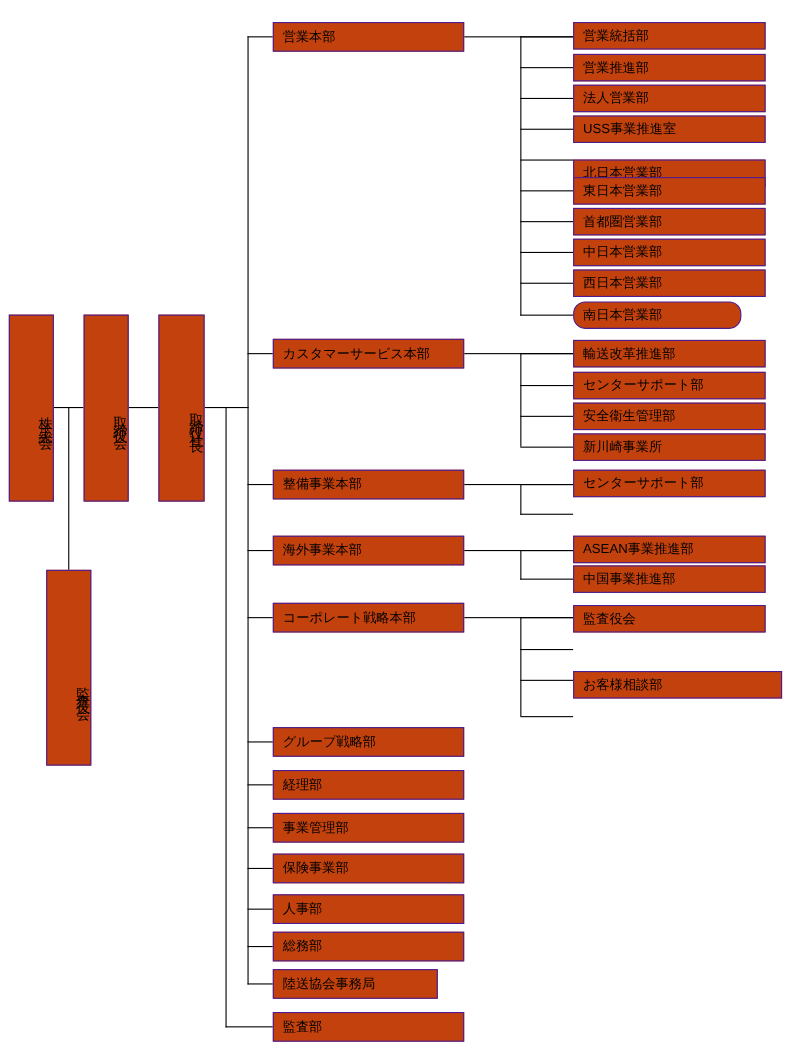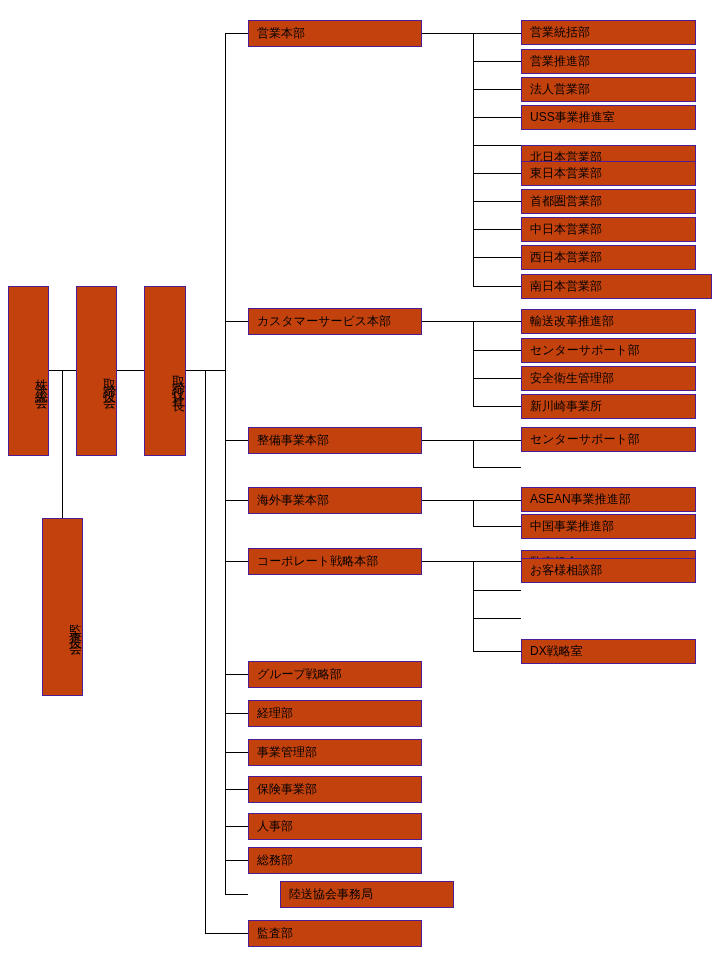--- a/index.html
+++ b/index.html
@@ -128,42 +128,41 @@
   <div class="box h" style="left:248px; top:427px; width:174px; height:27px;">整備事業本部</div>
   <div class="box h" style="left:248px; top:487px; width:174px; height:27px;">海外事業本部</div>
   <div class="box h" style="left:248px; top:548px; width:174px; height:27px;">コーポレート戦略本部</div>
 
   <div class="box h" style="left:248px; top:661px; width:174px; height:27px;">グループ戦略部</div>
   <div class="box h" style="left:248px; top:700px; width:174px; height:27px;">経理部</div>
   <div class="box h" style="left:248px; top:739px; width:174px; height:27px;">事業管理部</div>
   <div class="box h" style="left:248px; top:776px; width:174px; height:27px;">保険事業部</div>
   <div class="box h" style="left:248px; top:813px; width:174px; height:27px;">人事部</div>
   <div class="box h" style="left:248px; top:847px; width:174px; height:27px;">総務部</div>
-  <div class="box h" style="left:248px; top:881px; width:174px; height:27px;margin-left:32px;">陸送協会事務局</div>
+  <div class="box h" style="left:248px; top:881px; width:150px; height:27px;">陸送協会事務局</div>
 
   <div class="box h" style="left:248px; top:920px; width:174px; height:27px;">監査部</div>
 
   <div class="box h" style="left:521px; top:20px; width:175px; height:25px;">営業統括部</div>
   <div class="box h" style="left:521px; top:49px; width:175px; height:25px;">営業推進部</div>
   <div class="box h" style="left:521px; top:77px; width:175px; height:25px;">法人営業部</div>
   <div class="box h" style="left:521px; top:105px; width:175px; height:25px;">USS事業推進室</div>
   <div class="box h" style="left:521px; top:145px; width:175px; height:25px;text-align:right;">北日本営業部</div>
   <div class="box h" style="left:521px; top:161px; width:175px; height:25px;">東日本営業部</div>
   <div class="box h" style="left:521px; top:189px; width:175px; height:25px;">首都圏営業部</div>
   <div class="box h" style="left:521px; top:217px; width:175px; height:25px;">中日本営業部</div>
   <div class="box h" style="left:521px; top:245px; width:175px; height:25px;">西日本営業部</div>
-  <div class="box h" style="left:521px; top:274px; width:191px; height:25px;">南日本営業部</div>
+  <div class="box h" style="left:521px; top:274px; width:153px; height:25px;border-radius:11px;">南日本営業部</div>
 
   <div class="box h" style="left:521px; top:309px; width:175px; height:25px;">輸送改革推進部</div>
   <div class="box h" style="left:521px; top:338px; width:175px; height:25px;">センターサポート部</div>
   <div class="box h" style="left:521px; top:366px; width:175px; height:25px;">安全衛生管理部</div>
   <div class="box h" style="left:521px; top:394px; width:175px; height:25px;">新川崎事業所</div>
 
   <div class="box h" style="left:521px; top:427px; width:175px; height:25px;">センターサポート部</div>
 
   <div class="box h" style="left:521px; top:487px; width:175px; height:25px;">ASEAN事業推進部</div>
   <div class="box h" style="left:521px; top:514px; width:175px; height:25px;">中国事業推進部</div>
 
   <div class="box h" style="left:521px; top:550px; width:175px; height:25px;">監査役会</div>
-  <div class="box h" style="left:521px; top:558px; width:175px; height:25px;">お客様相談部</div>
-  <div class="box h" style="left:521px; top:639px; width:175px; height:25px;">DX戦略室</div>
+  <div class="box h" style="left:521px; top:610px; width:190px; height:25px;">お客様相談部</div>
 
 </div>
 
 </body></html>

